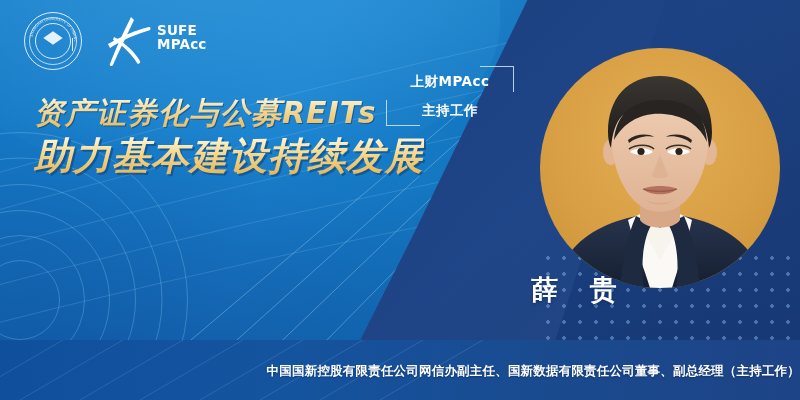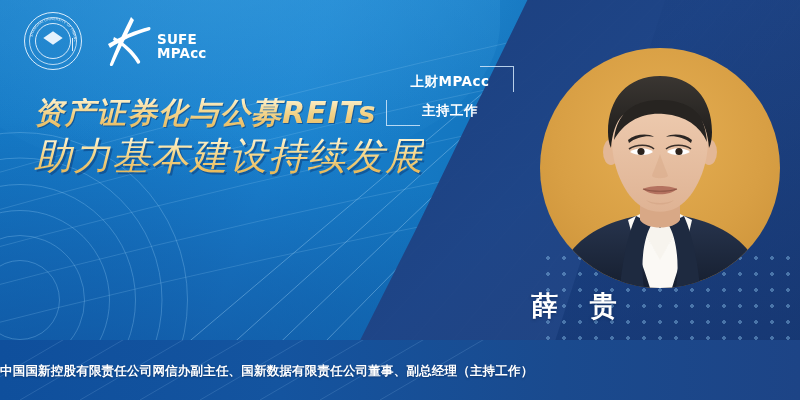--- a/index.html
+++ b/index.html
@@ -56,37 +56,37 @@
   .seal .ring2{position:absolute;inset:5px;border:1px solid rgba(235,245,255,.75);border-radius:50%;}
   .seal .ring3{position:absolute;inset:11px;border:1.4px solid rgba(235,245,255,.9);border-radius:50%;}
   .seal .inner{position:absolute;inset:14px;border-radius:50%;display:flex;align-items:center;justify-content:center;}
   .seal .cap{width:21px;height:21px;background:rgba(240,248,255,.95);
     clip-path:polygon(50% 4%,96% 36%,50% 68%,4% 36%);}
   .seal .tassel{position:absolute;right:9px;top:26px;width:1.5px;height:13px;background:rgba(240,248,255,.9);}
   .seal .micro{position:absolute;inset:0;border-radius:50%;}
 
   .sufe{display:flex;align-items:flex-end;gap:5px;}
   .sufe .swoosh{width:48px;height:54px;position:relative;}
-  .sufe .txt{display:flex;flex-direction:column;line-height:1.08;margin-bottom:7px;}
+  .sufe .txt{display:flex;flex-direction:column;line-height:1.08;margin-bottom:16px;}
   .sufe .txt b{color:#ffffff;font-size:13.5px;font-weight:700;letter-spacing:.2px;}
 
   
   .headline{position:absolute;left:34px;top:98px;}
   .h1{
     font-size:30px;font-weight:700;font-style:italic;letter-spacing:1px;line-height:1;
     color:#f5dc9a;
     background:linear-gradient(180deg,#fdf3d2 0%,#f4d68f 45%,#e8bc62 100%);
     -webkit-background-clip:text;background-clip:text;-webkit-text-fill-color:transparent;
     text-shadow:none;
     filter:drop-shadow(1.5px 1.5px 0 rgba(10,55,115,.55));
     white-space:nowrap;
   }
   .h2{
     margin-top:9px;
-    font-size:38px;font-weight:400;font-style:italic;letter-spacing:1px;line-height:1;
+    font-size:38px;font-weight:700;font-style:italic;letter-spacing:1px;line-height:1;
     background:linear-gradient(180deg,#fff6d9 0%,#f7d98f 42%,#e6b655 100%);
     -webkit-background-clip:text;background-clip:text;-webkit-text-fill-color:transparent;
     filter:drop-shadow(2px 2px 0 rgba(10,55,115,.5));
     white-space:nowrap;
   }
 
   
   .badge{position:absolute;left:386px;top:66px;width:128px;height:60px;}
   .badge .corner-tr{position:absolute;right:0;top:0;width:34px;height:26px;
     border-top:1.6px solid rgba(210,232,250,.85);border-right:1.6px solid rgba(210,232,250,.85);}
@@ -102,26 +102,26 @@
     font-size:20px;font-weight:700;color:#fdf4d8;letter-spacing:.3px;white-space:nowrap;
     text-shadow:0 1px 2px rgba(8,40,90,.45);}
 
   
   .portrait{position:absolute;left:540px;top:48px;width:240px;height:240px;}
   .portrait .disc{position:absolute;inset:0;border-radius:50%;overflow:hidden;
     background:radial-gradient(circle at 50% 38%, #e5ae52 0%, #d89f44 55%, #c98f36 100%);}
   .portrait svg{position:absolute;inset:0;}
 
   
-  .speaker{position:absolute;left:484px;top:288px;width:180px;text-align:center;
+  .speaker{position:absolute;left:484px;top:272px;width:180px;text-align:center;
     color:#ffffff;font-size:27px;font-weight:700;letter-spacing:11px;text-indent:11px;
     text-shadow:0 1px 3px rgba(5,30,70,.5);}
 
   
-  .caption{position:absolute;left:0;bottom:20px;width:100%;text-align:left;
+  .caption{position:absolute;left:0;bottom:20px;width:100%;text-align:right;
     color:#ffffff;font-size:12.5px;font-weight:600;letter-spacing:.2px;
     text-shadow:0 1px 2px rgba(5,30,70,.5);}
 </style>
 </head>
 <body>
 
 <div class="poster">
 
   <div class="bg-base"></div>
   <div class="bg-sweep"></div>

